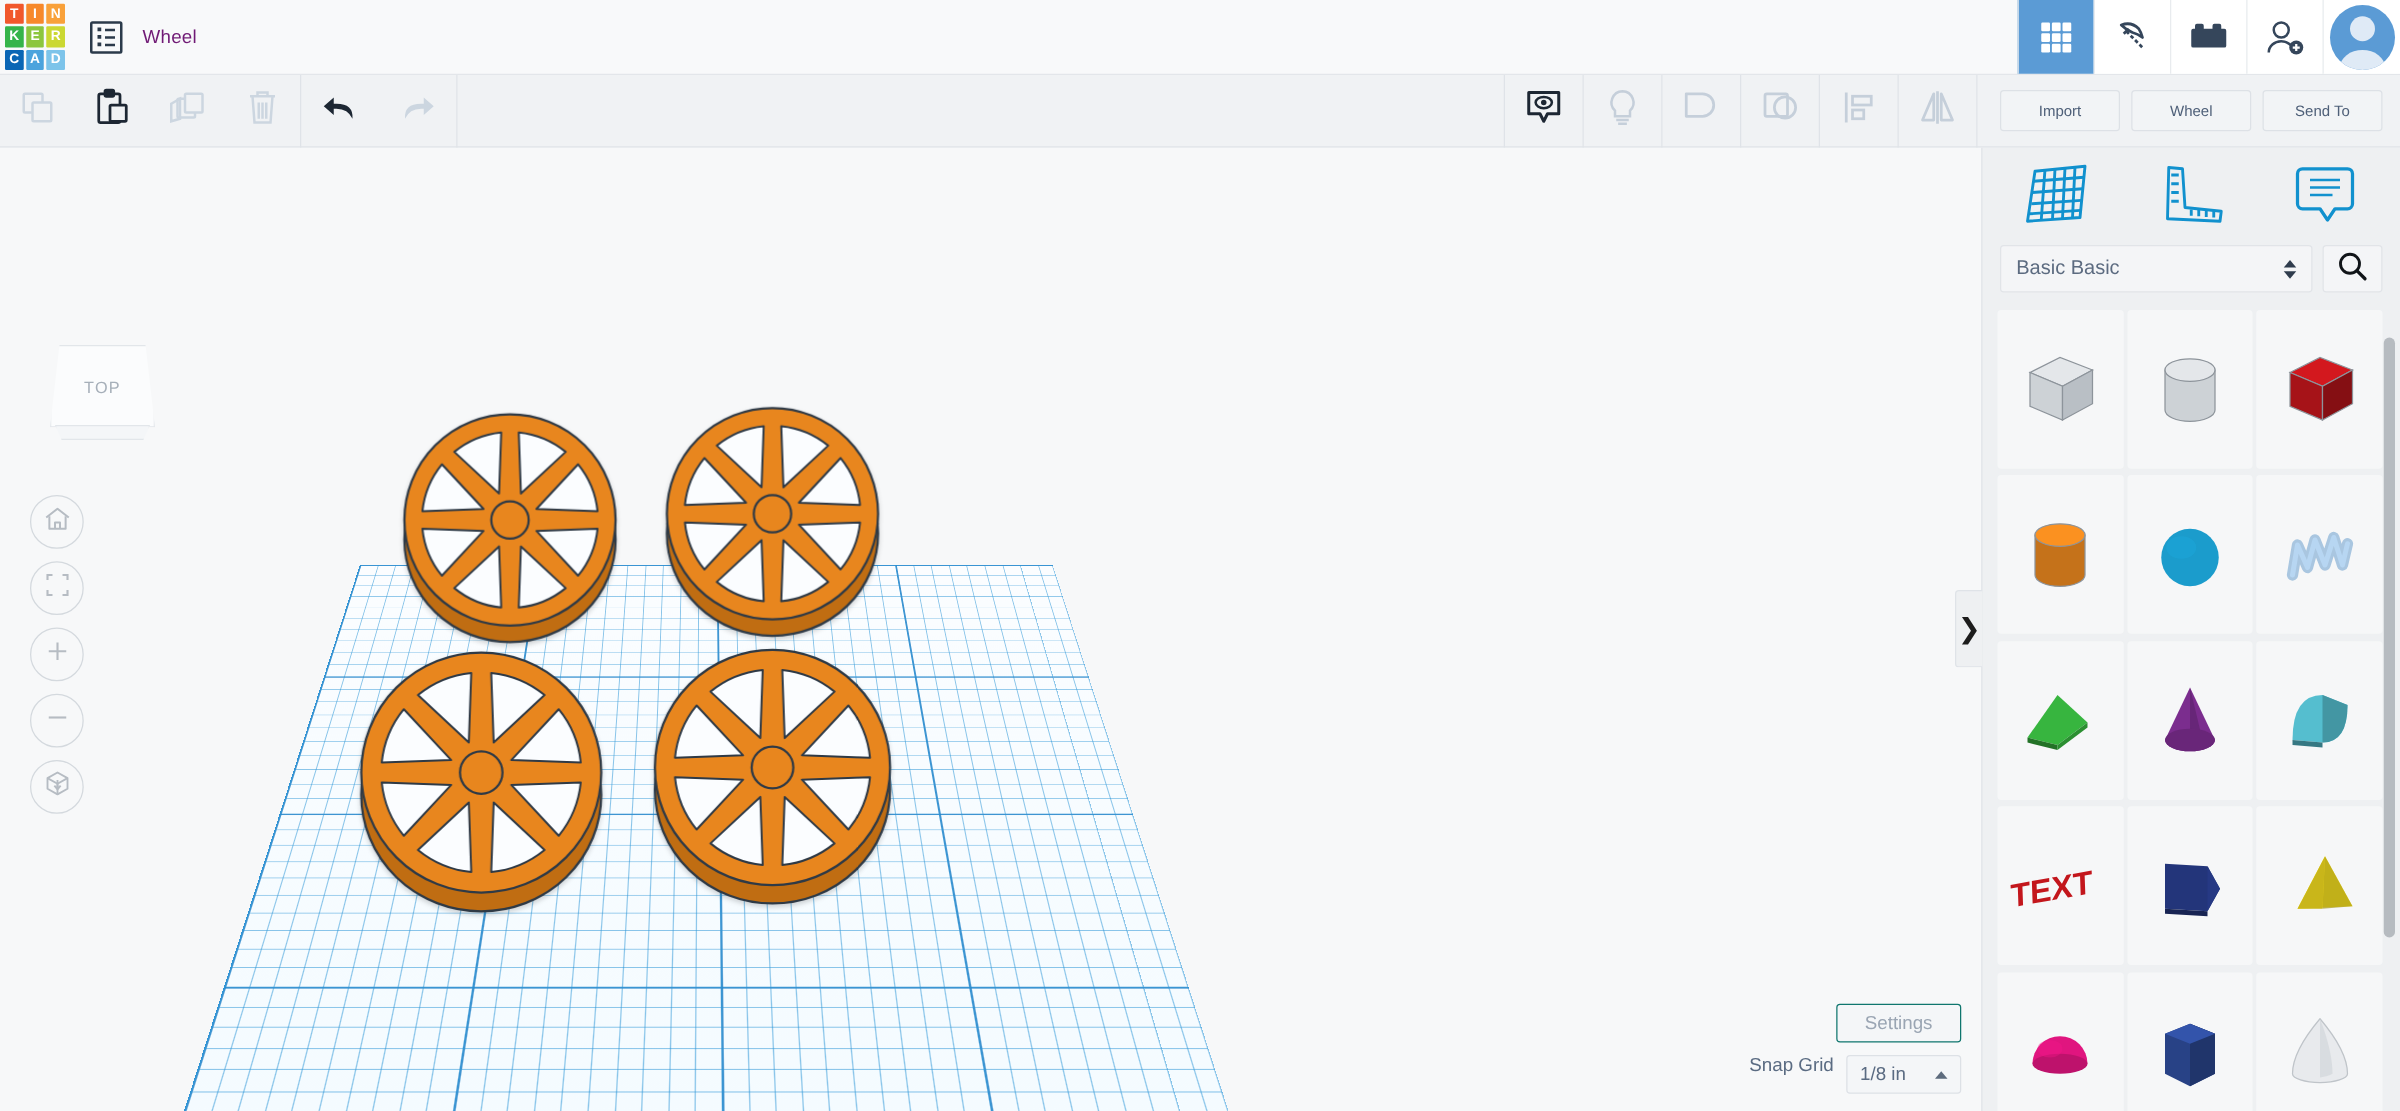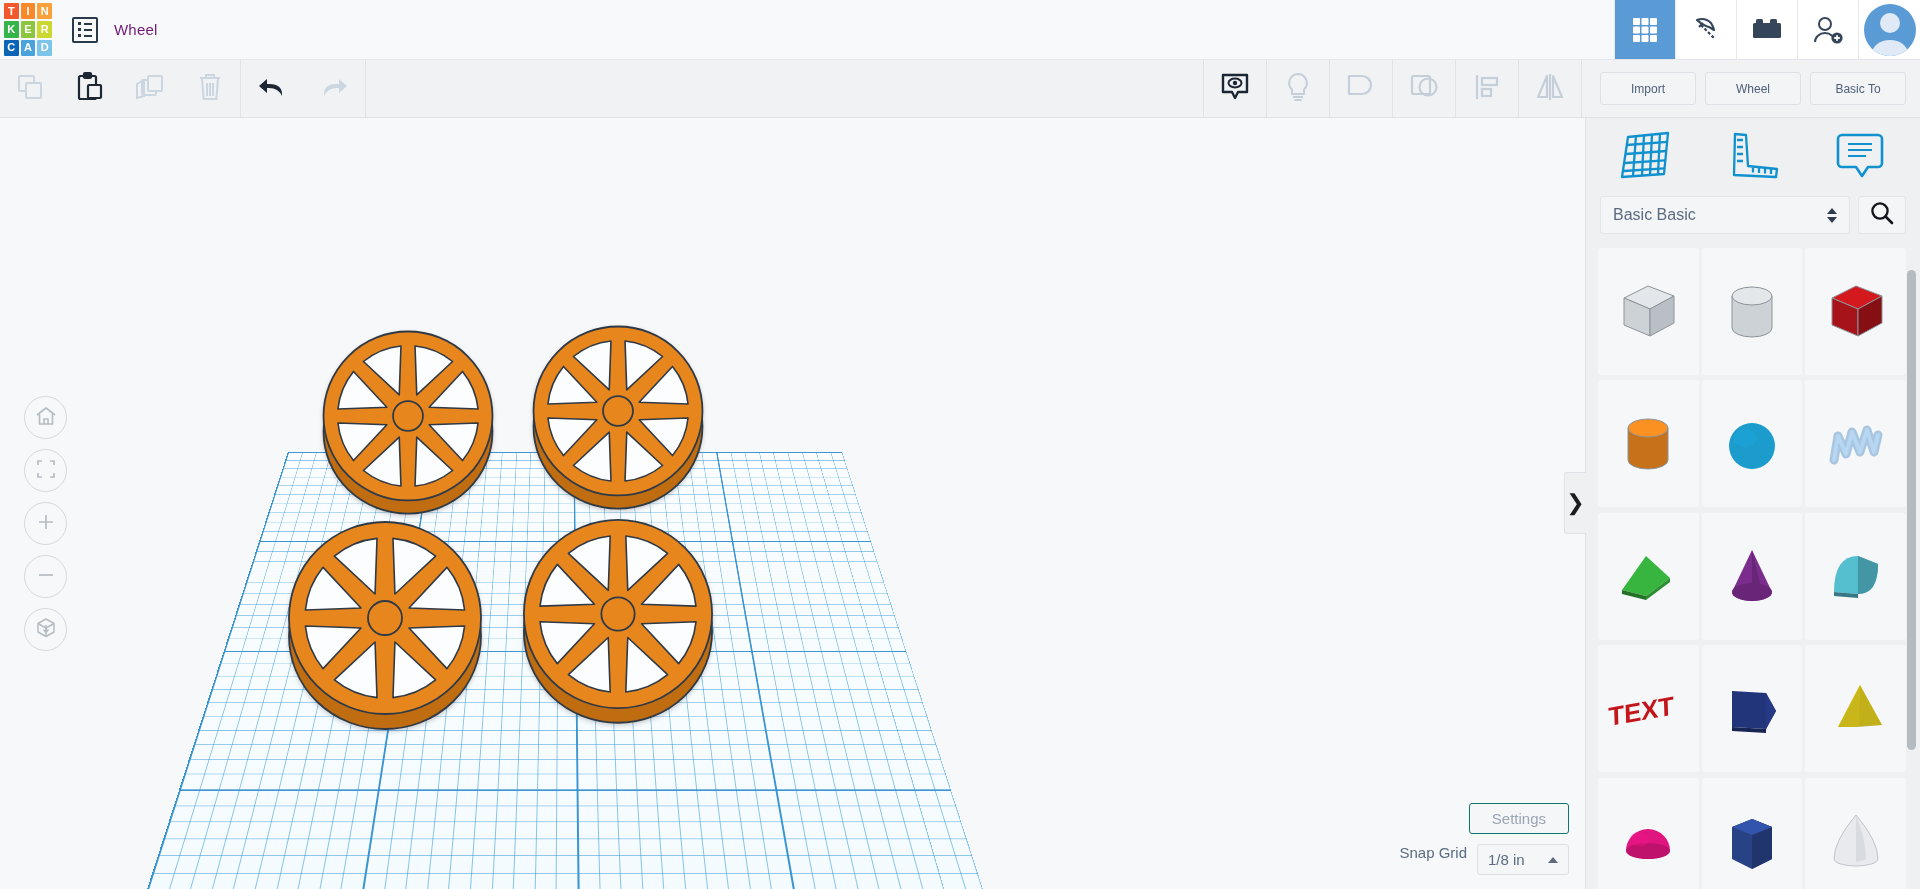--- a/index.html
+++ b/index.html
@@ -485,21 +485,21 @@
               <path d="M19 4 L28 25 h-9 Z"></path>
               <path d="M16 2 V28"></path>
             </g>
           </svg>
         </span>
       </div>
       <div class="tb-sep"></div>
       <div class="tb-actions">
         <div class="tb-action">Import</div>
         <div class="tb-action">Wheel</div>
-        <div class="tb-action">Basic To</div>
+        <div class="tb-action">Send To</div>
       </div>
     </div>
   </div>
 
   <div class="canvas">
     <div class="workplane">
       <div class="wp-inner"></div>
     </div>
 
     <div id="wheels">
@@ -558,20 +558,24 @@
             <path d="M74.45954951161241,107.75077385666249 L37.3053010474074,147.62573444347353 A78.4,78.4 0 0 1 19.99167344220278,105.82693986511134 Z" fill="#fbfdff" stroke="#2f3a46" stroke-width="1.6" stroke-linejoin="round"></path>
             <path d="M74.45954951161241,88.24922614333751 L19.991673442202767,90.17306013488867 A78.4,78.4 0 0 1 37.305301047407376,48.374265556526495 Z" fill="#fbfdff" stroke="#2f3a46" stroke-width="1.6" stroke-linejoin="round"></path>
             <path d="M88.2492261433375,74.45954951161242 L48.37426555652644,37.30530104740742 A78.4,78.4 0 0 1 90.17306013488869,19.991673442202767 Z" fill="#fbfdff" stroke="#2f3a46" stroke-width="1.6" stroke-linejoin="round"></path>
             <path d="M107.75077385666249,74.45954951161241 L105.82693986511129,19.991673442202767 A78.4,78.4 0 0 1 147.62573444347353,37.3053010474074 Z" fill="#fbfdff" stroke="#2f3a46" stroke-width="1.6" stroke-linejoin="round"></path>
             <path d="M121.54045048838758,88.2492261433375 L158.69469895259257,48.37426555652644 A78.4,78.4 0 0 1 176.00832655779723,90.17306013488869 Z" fill="#fbfdff" stroke="#2f3a46" stroke-width="1.6" stroke-linejoin="round"></path>
             <circle cx="98" cy="98" r="16.66" fill="#e8861e" stroke="#2f3a46" stroke-width="1.8"></circle>
           </svg>
         </div>
       </div>
 
+    <div class="viewcube">
+      <div class="vc-top">TOP</div>
+      <div class="vc-bot"></div>
+    </div>
 
     <div class="navcol">
       <div class="navbtn">
         <span>
           <svg width="22" height="22" viewBox="0 0 22 22">
             <g fill="none" stroke="#b6bcc3" stroke-width="1.6" stroke-linejoin="round">
               <path d="M2 10 L11 3 L20 10"></path>
               <path d="M4.5 9 V19 h13 V9"></path>
               <path d="M9 19 v-5 h4 v5"></path>
             </g>

